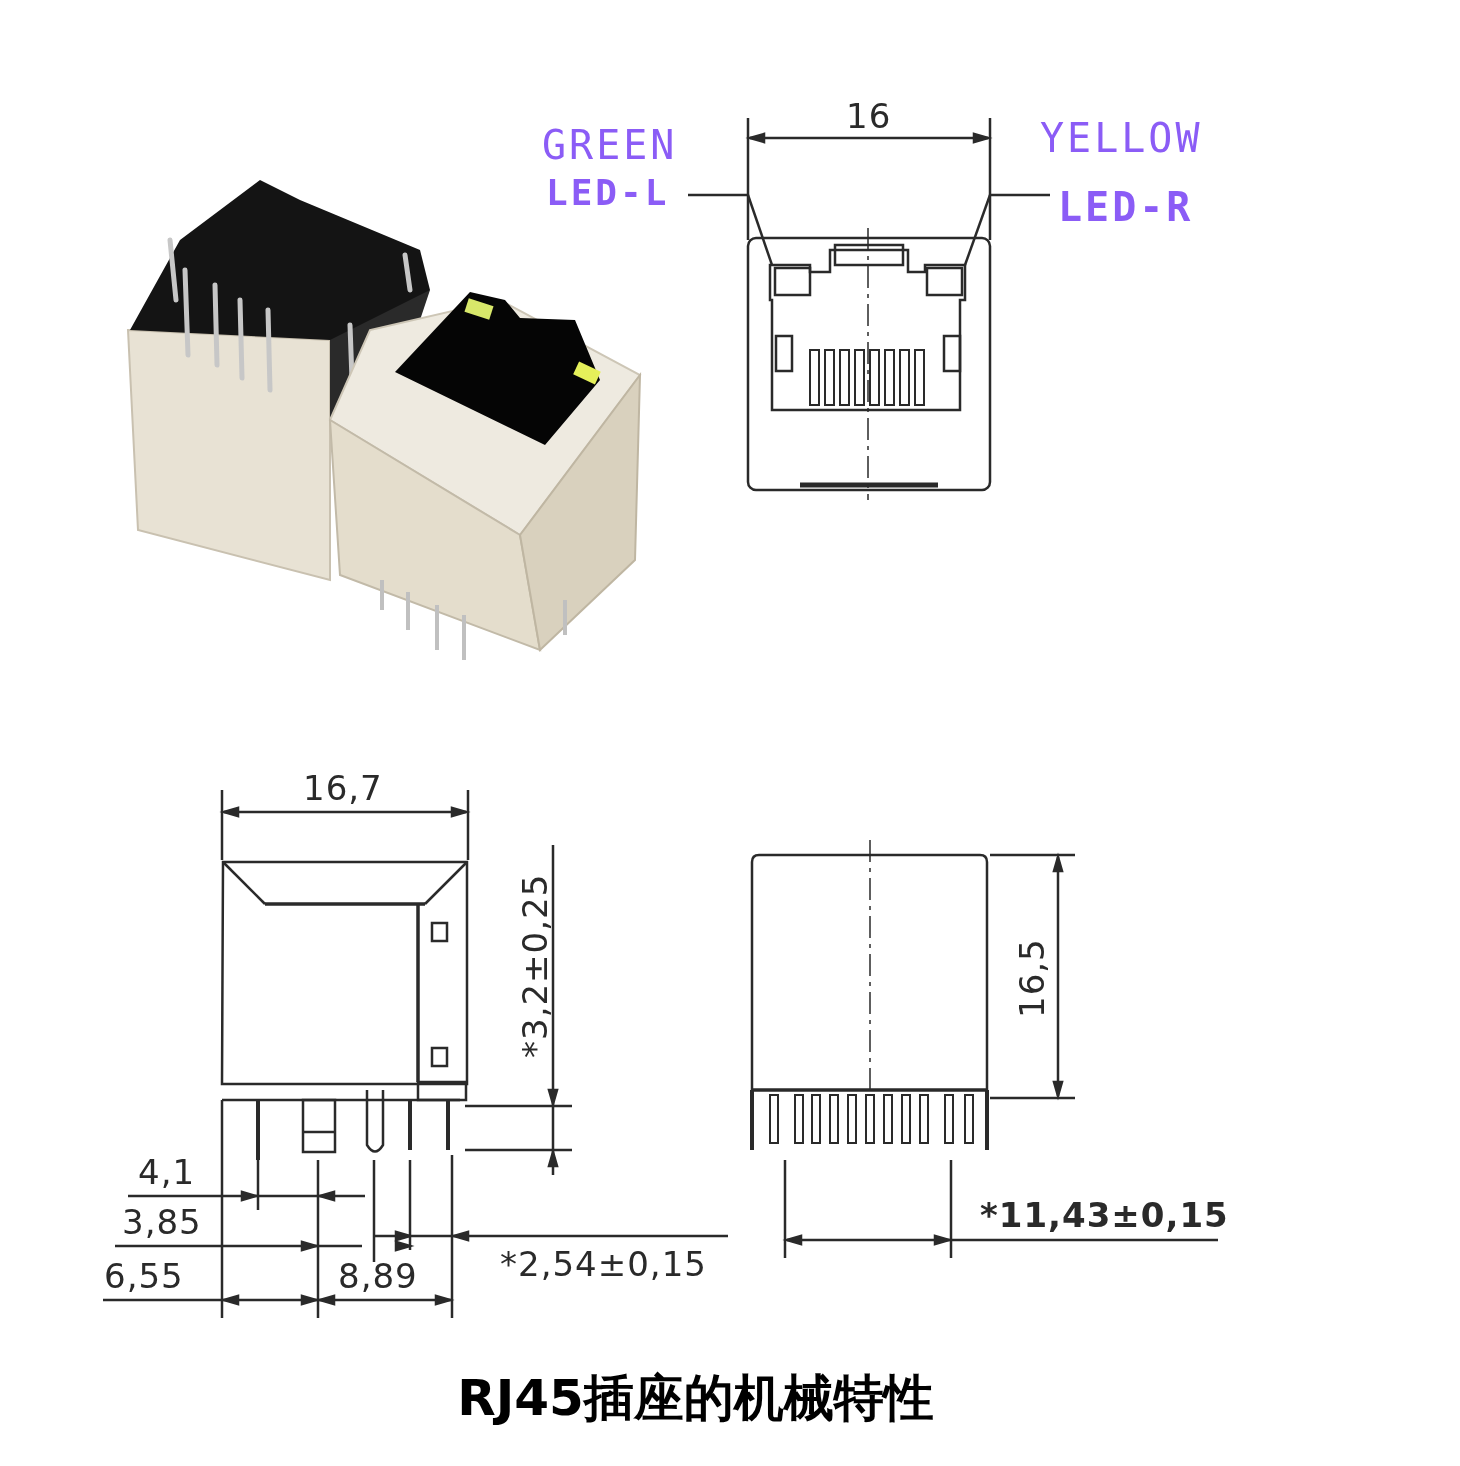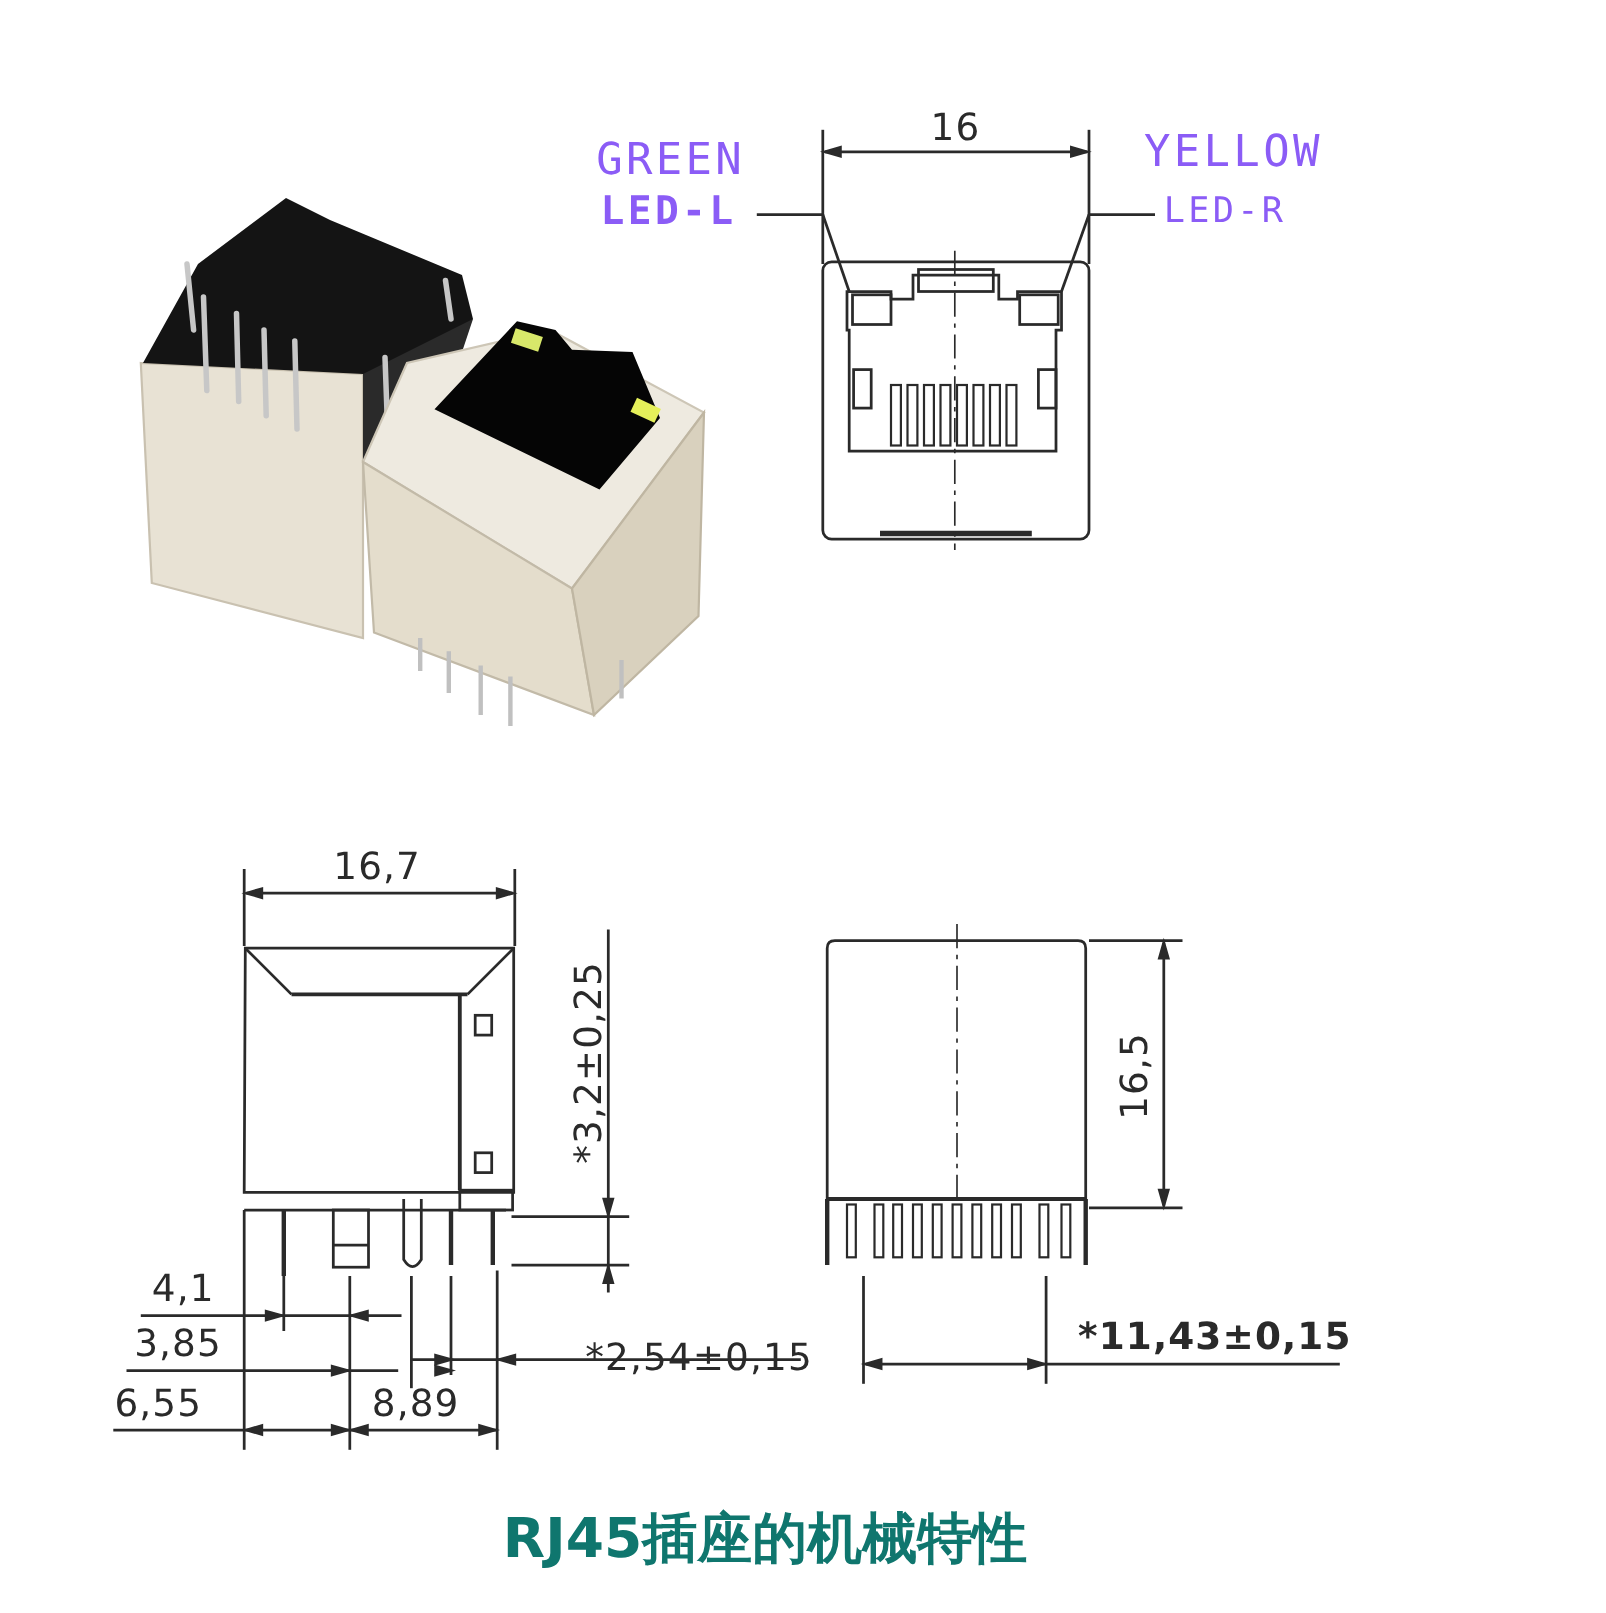--- a/index.html
+++ b/index.html
@@ -1,20 +1,20 @@
 <!DOCTYPE html>
 <html><head>
 <meta charset="utf-8">
 <style>
   html, body { margin: 0; padding: 0; background: #ffffff; }
   body { width: 1460px; height: 1466px; position: relative; overflow: hidden; font-family: "DejaVu Sans", sans-serif; }
   .dim-text { position: absolute; font-family: "DejaVu Sans", sans-serif; color: #2a2a2a; font-size: 34px; letter-spacing: 1px; white-space: nowrap; }
   .led-text { position: absolute; font-family: "DejaVu Sans Mono", monospace; color: #8b5cf6; font-size: 40px; letter-spacing: 3px; white-space: nowrap; }
   .vert { transform-origin: left top; transform: rotate(-90deg); }
-  .caption { position: absolute; left: 0; width: 1391px; top: 1365px; text-align: center; font-family: "DejaVu Sans", sans-serif; font-weight: bold; font-size: 50px; color: #0f766e; }
+  .caption { position: absolute; left: 0; width: 1391px; top: 1365px; text-align: center; font-family: "DejaVu Sans", sans-serif; font-weight: bold; font-size: 50px; color: #000000; }
   svg { position: absolute; left: 0; top: 0; }
 </style>
 </head>
 <body>
 
 <svg width="1460" height="1466">
 
   <g>
 
     <polygon points="128,330 330,340 330,580 138,530" fill="#e8e2d4" stroke="#c9c1b0" stroke-width="2"></polygon>
@@ -166,26 +166,26 @@
     <line x1="787" y1="1240" x2="1218" y2="1240"></line>
     <polygon points="787,1240 801,1236 801,1244" fill="#2a2a2a"></polygon>
     <polygon points="949,1240 935,1236 935,1244" fill="#2a2a2a"></polygon>
   </g>
 </svg>
 
 <div class="dim-text" style="left:846px; top:96px;">16</div>
 <div class="led-text" style="left:542px; top:122px;">GREEN</div>
 <div class="led-text" style="left:546px; top:172px; font-size:36px;font-weight:bold;">LED-L</div>
 <div class="led-text" style="left:1040px; top:115px;">YELLOW</div>
-<div class="led-text" style="left:1058px; top:172px; font-size:32px;">LED-R</div>
+<div class="led-text" style="left:1058px; top:184px; font-size:40px;font-weight:bold;">LED-R</div>
 
 <div class="dim-text" style="left:303px; top:768px;">16,7</div>
 <div class="dim-text vert" style="left:515px; top:1058px;">*3,2±0,25</div>
 <div class="dim-text" style="left:138px; top:1152px;">4,1</div>
 <div class="dim-text" style="left:122px; top:1202px;">3,85</div>
 <div class="dim-text" style="left:104px; top:1256px;">6,55</div>
 <div class="dim-text" style="left:338px; top:1256px;">8,89</div>
-<div class="dim-text" style="left:500px; top:1214px;margin-left:32px;">*2,54±0,15</div>
+<div class="dim-text" style="left:500px; top:1244px;">*2,54±0,15</div>
 
 <div class="dim-text vert" style="left:1012px; top:1018px;">16,5</div>
 <div class="dim-text" style="left:980px; top:1195px;font-weight:bold;">*11,43±0,15</div>
 
 <div class="caption">RJ45插座的机械特性</div>
 
 </body></html>

